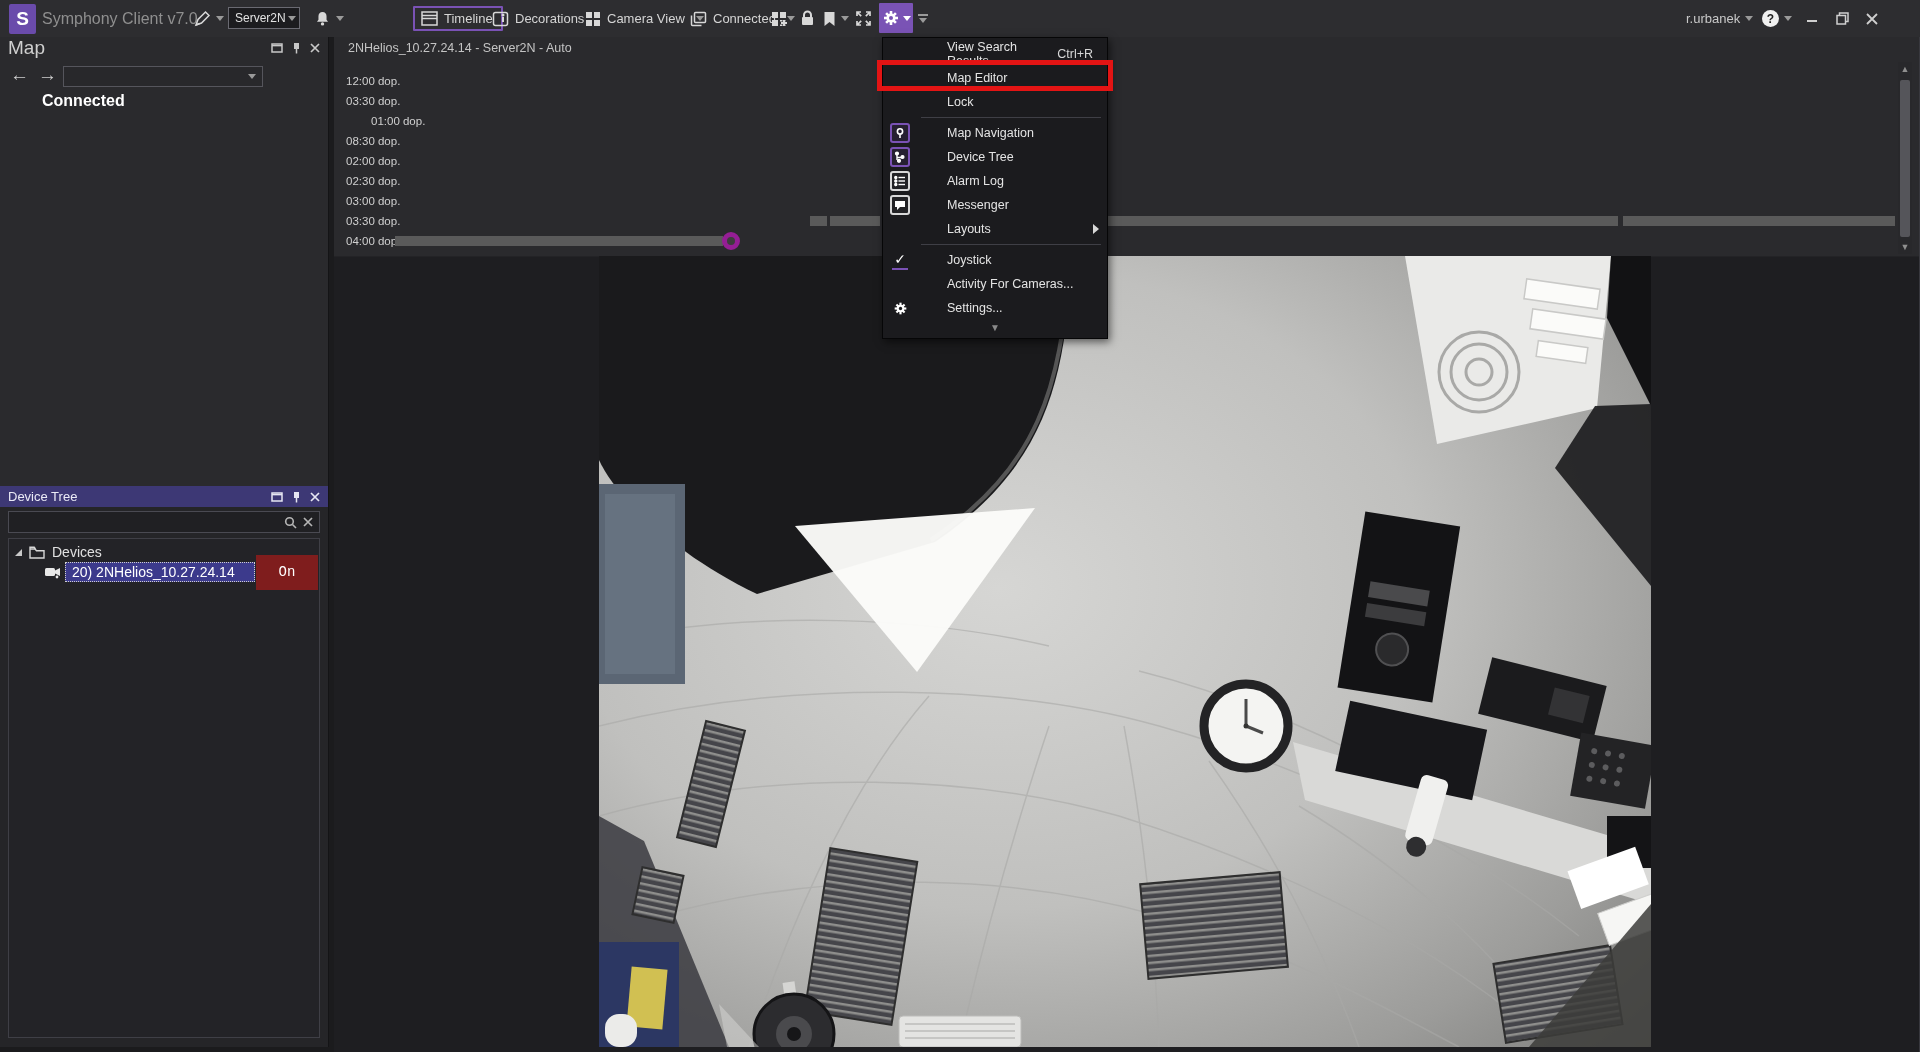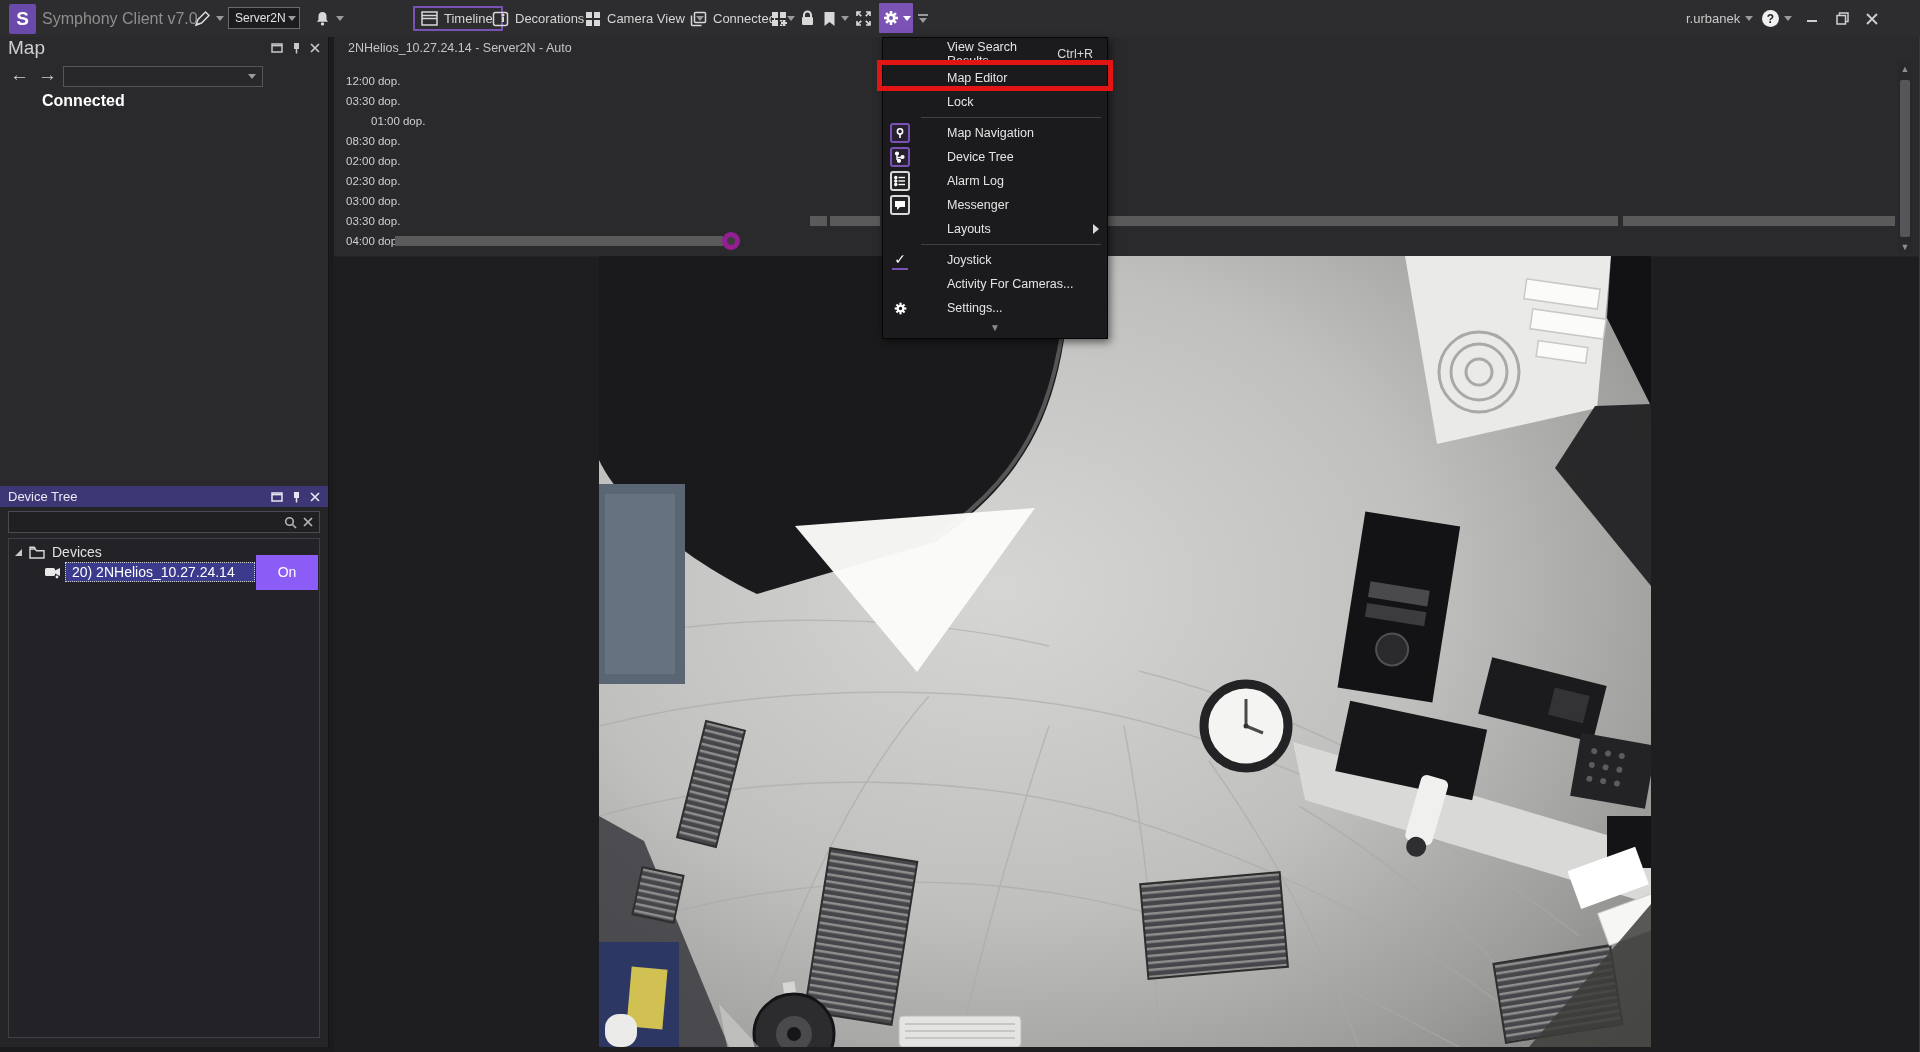--- a/index.html
+++ b/index.html
@@ -35,21 +35,21 @@
   #mapCombo{position:absolute;left:63px;top:29px;width:200px;height:21px;background:#28282b;border:1px solid #55555c;display:flex;align-items:center;justify-content:flex-end;padding-right:6px;box-sizing:border-box;}
   .connected{position:absolute;left:8px;top:55px;color:#ffffff;font-weight:bold;font-size:16px;margin-left:34px;}
 
   #dtPanel{position:absolute;left:0;top:486px;width:328px;height:561px;background:#252528;border-right:1px solid #141416;}
   #dtHead{position:absolute;left:0;top:0;width:100%;height:21px;background:#3d3875;display:flex;align-items:center;padding:0 8px;box-sizing:border-box;color:#eaeaf6;font-size:13px;}
   #dtSearch{position:absolute;left:8px;top:25px;width:312px;height:22px;background:#202023;border:1px solid #4a4a52;box-sizing:border-box;display:flex;align-items:center;}
   #dtSearch input{flex:1;background:transparent;border:none;outline:none;color:#e0e0e0;font-size:12px;padding:0 6px;font-family:"Liberation Sans",sans-serif;}
   #dtTree{position:absolute;left:8px;top:52px;width:312px;height:500px;background:#232327;border:1px solid #3f3f46;box-sizing:border-box;}
   .trow{position:absolute;display:flex;align-items:center;color:#e0e0e0;font-size:14px;}
   .selItem{background:#3c3a8c;border:1px dotted #cfcfcf;color:#fff;height:20px;display:flex;align-items:center;padding:0 6px;box-sizing:border-box;}
-  .onCell{background:#8b5cf6;color:#fff;height:35px;display:flex;align-items:center;justify-content:center;box-sizing:border-box;}
+  .onCell{background:#7f1d1d;color:#fff;height:35px;display:flex;align-items:center;justify-content:center;box-sizing:border-box;font-family:Liberation Mono, monospace;}
 
   
   #camPanel{position:absolute;left:334px;top:37px;width:1586px;height:1015px;background:#1e1e21;border-right:1px solid #38383e;box-sizing:border-box;}
   #camTop{position:absolute;left:0;top:0;width:100%;height:219px;background:#2a2a2d;border-bottom:1px solid #232326;}
   #camTitle{position:absolute;left:14px;top:4px;color:#c4c4c4;font-size:12.5px;}
   .tlab{position:absolute;left:12px;color:#d0d0d0;font-size:11.5px;}
   .tl-bar{position:absolute;background:#5a5a5a;}
   #tlMarker{position:absolute;width:8px;height:8px;border:5px solid #951e95;border-radius:50%;background:#3d3d3d;}
   #tlScroll{position:absolute;left:1564px;top:25px;width:14px;height:192px;background:#28282b;}
   #tlScroll .thumb{position:absolute;left:2px;top:18px;width:10px;height:157px;background:#55555a;border-radius:2px;}

